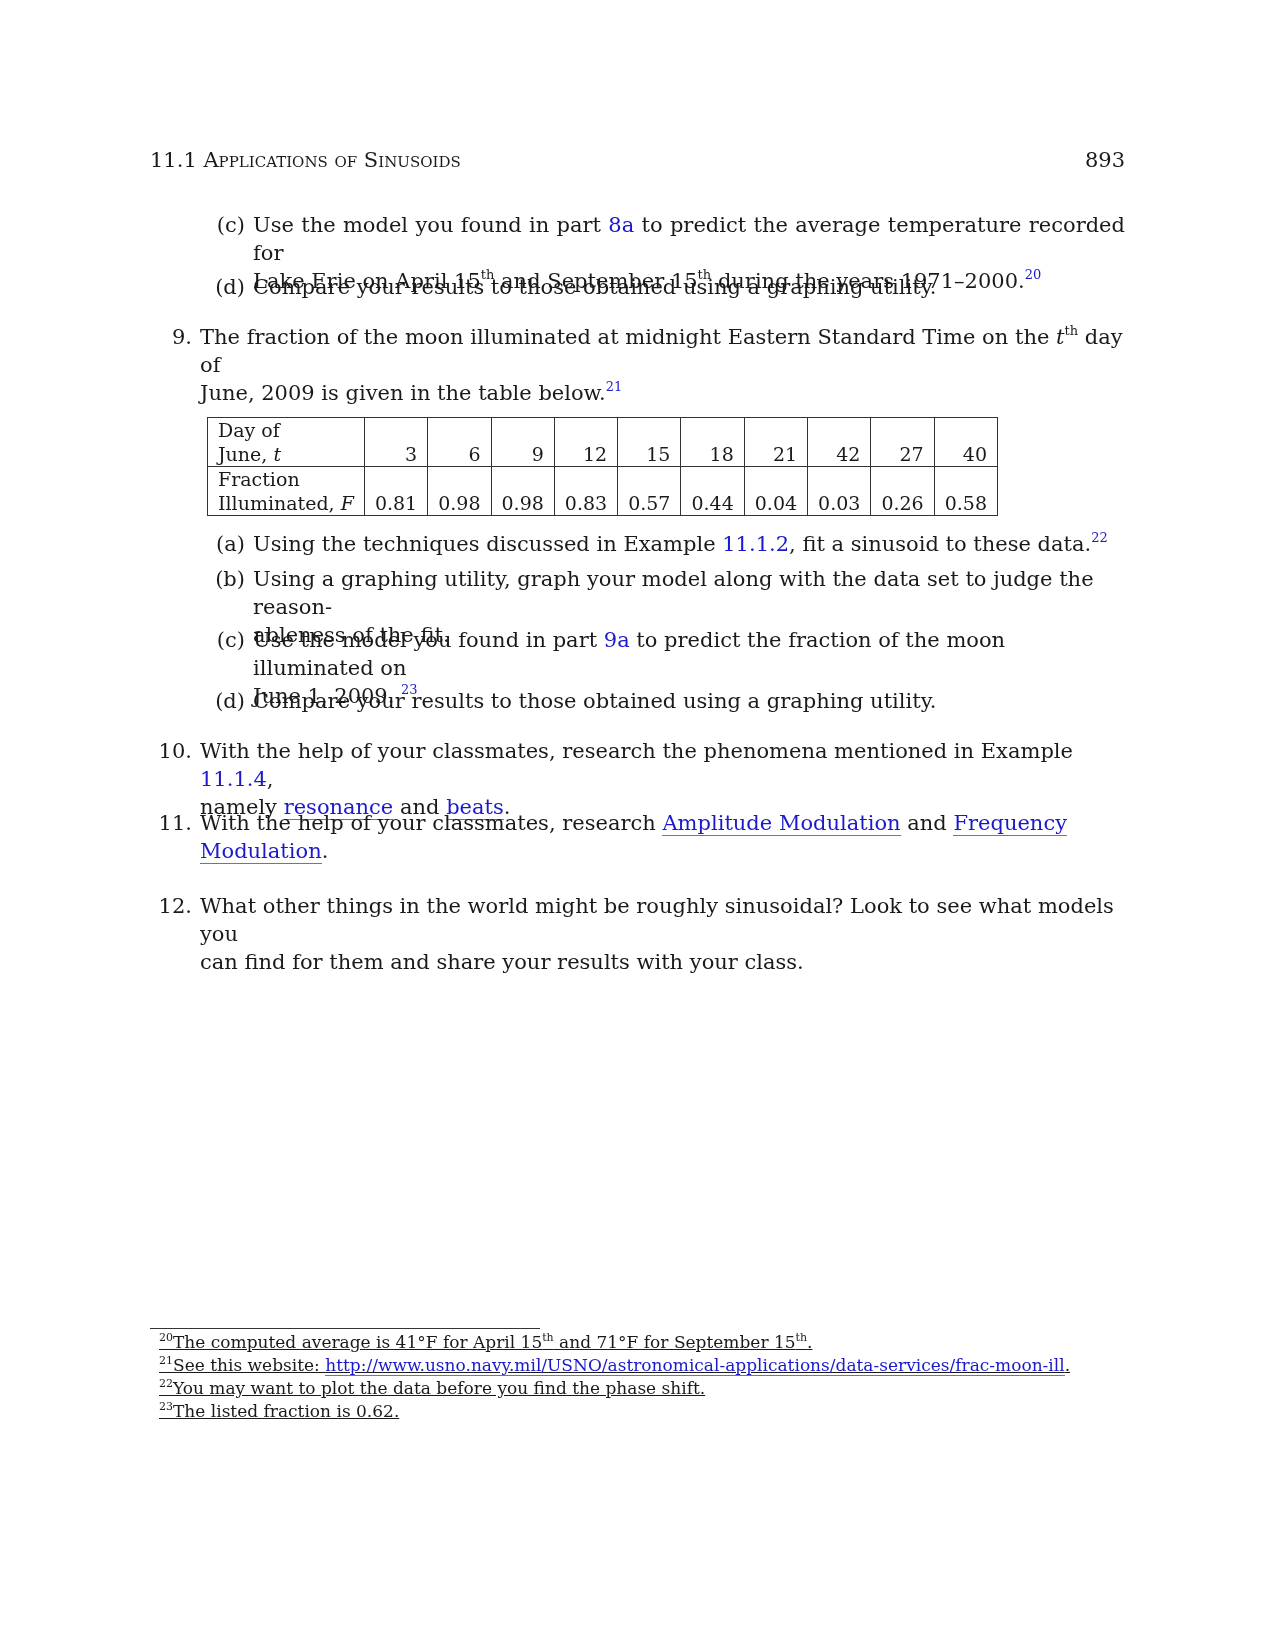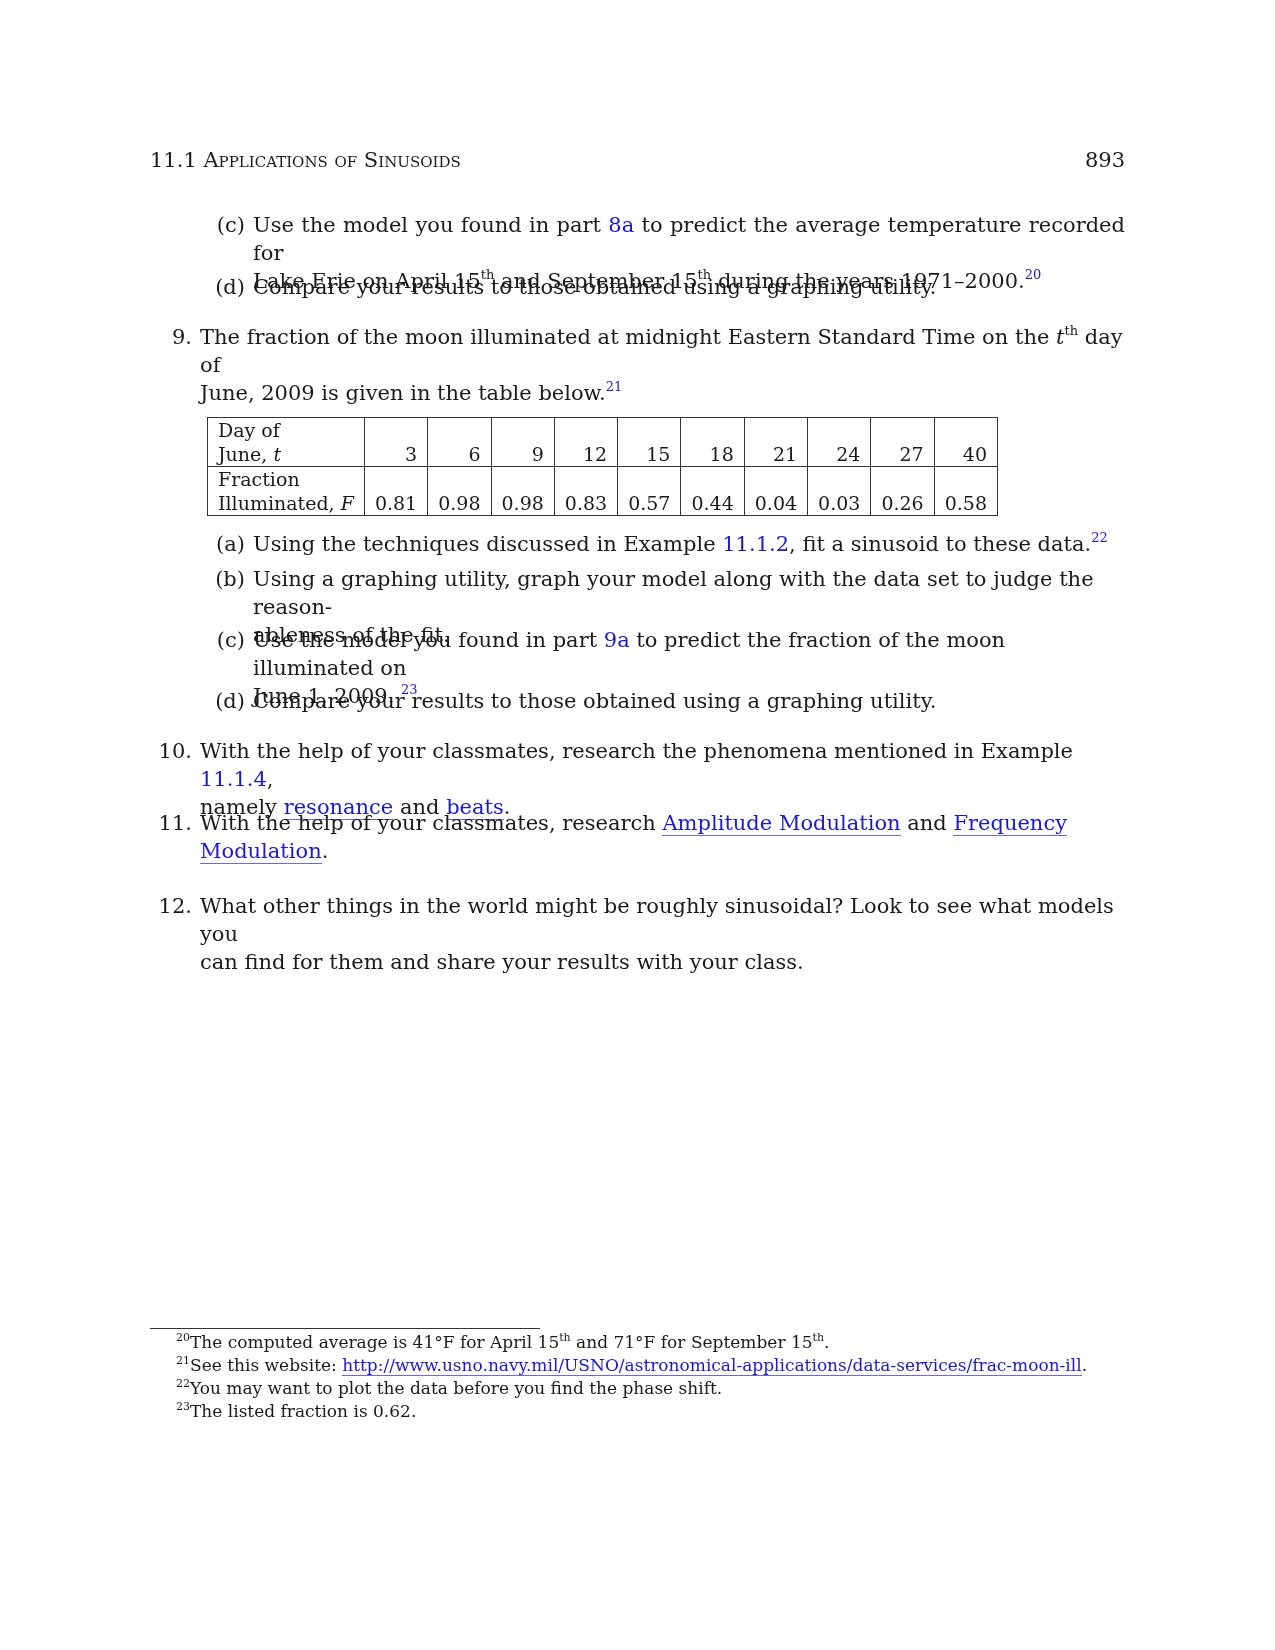--- a/index.html
+++ b/index.html
@@ -12,21 +12,21 @@
   .ul { border-bottom:1.5px solid #6a6ad8; }
   sup { font-size:13px; vertical-align: 9px; line-height:0; }
   .blk { position:absolute; }
   .item { display:flex; }
   .lbl { width:40px; flex:0 0 auto; text-align:right; padding-right:8px; }
   .num { width:42px; flex:0 0 auto; text-align:right; padding-right:8px; }
   table.data { position:absolute; left:207px; top:417px; border-collapse:collapse; font-size:19px; }
   table.data td { border:1.5px solid #333; padding:0 10px; line-height:24px; }
   table.data td.r { text-align:right; vertical-align:bottom; min-width:35px; }
   .fnrule { position:absolute; left:150px; top:1328px; width:390px; border-top:1.5px solid #333; }
-  .fn { position:absolute; left:176px; font-size:17px; line-height:23px; }
+  .fn { position:absolute; left:159px; font-size:17px; line-height:23px;text-decoration:underline; }
   .fn sup { font-size:11px; vertical-align:7px; }
 </style>
 </head>
 <body>
 
 <div class="page">
 
   <div class="header">
     <span><span>11.1</span> <span class="sc">Applications of Sinusoids</span></span>
     <span>893</span>
@@ -63,21 +63,21 @@
     <tbody>
         <tr>
       <td style="min-width:130px;"><span>Day of</span><br><span>June, </span><i>t</i></td>
       <td class="r">3</td>
       <td class="r">6</td>
       <td class="r">9</td>
       <td class="r">12</td>
       <td class="r">15</td>
       <td class="r">18</td>
       <td class="r">21</td>
-      <td class="r">24</td>
+      <td class="r">42</td>
       <td class="r">27</td>
       <td class="r">40</td>
     </tr>
     <tr>
       <td><span>Fraction</span><br><span>Illuminated, </span><i>F</i></td>
       <td class="r">0.81</td>
       <td class="r">0.98</td>
       <td class="r">0.98</td>
       <td class="r">0.83</td>
       <td class="r">0.57</td>

